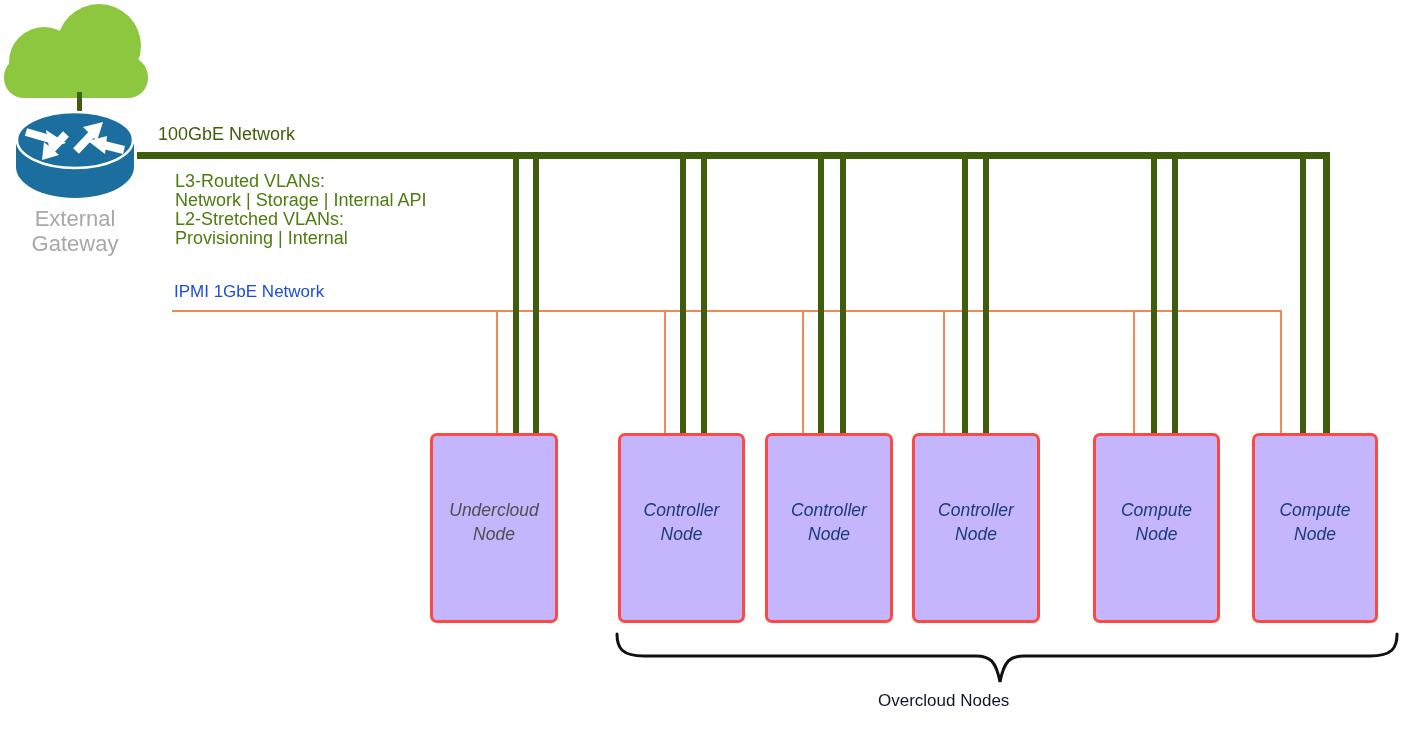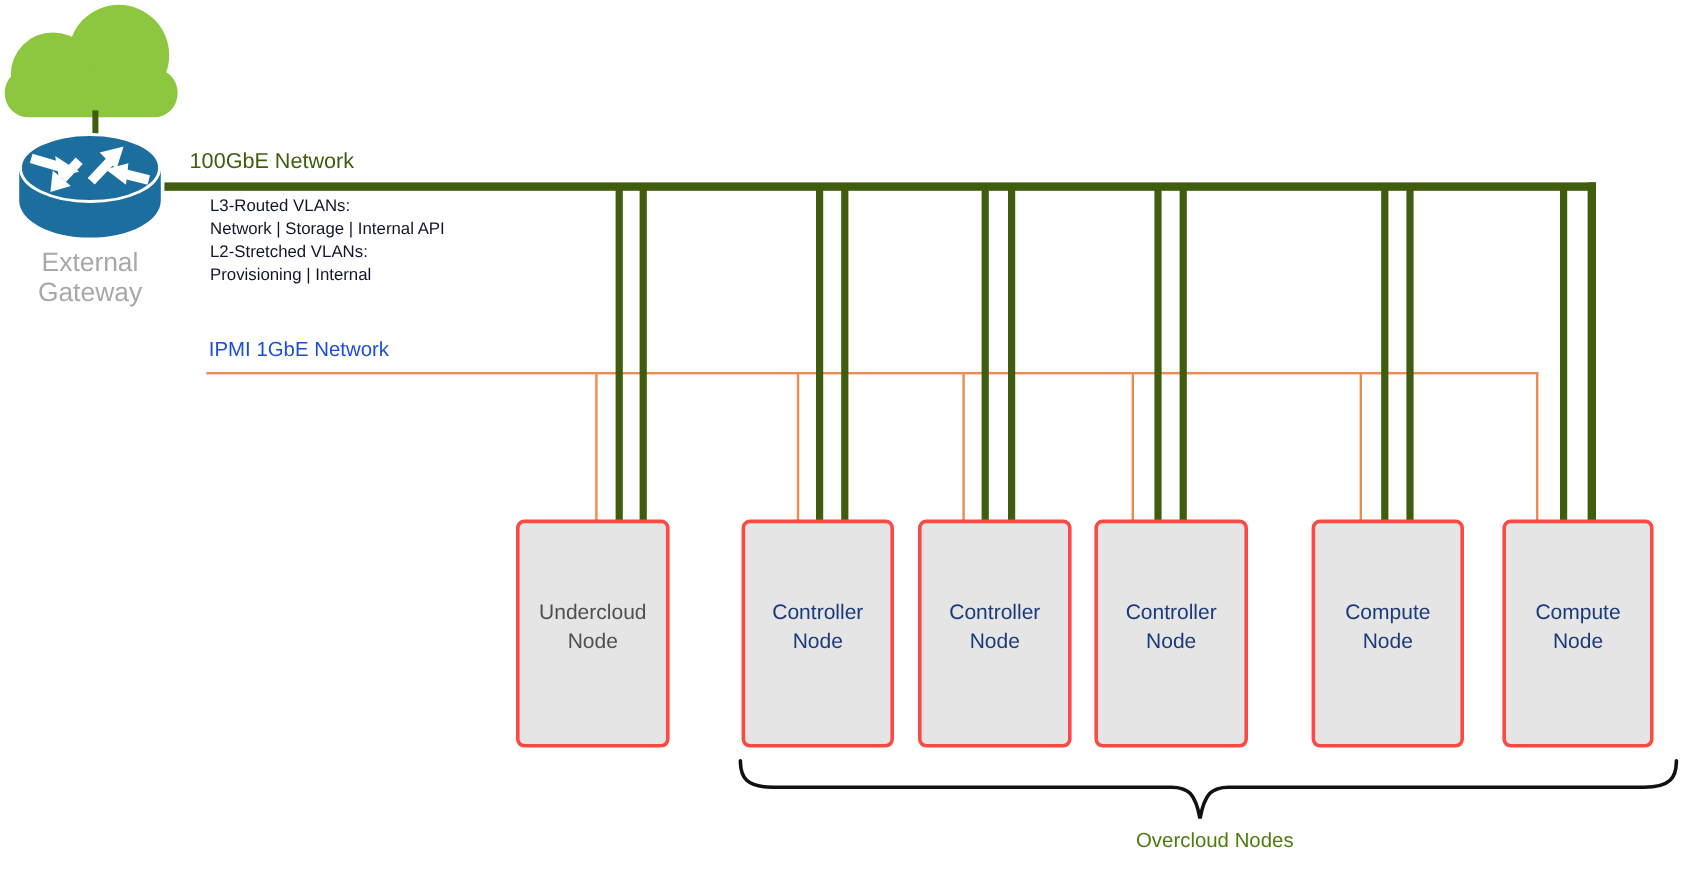--- a/index.html
+++ b/index.html
@@ -8,33 +8,33 @@
     font-family:"Liberation Sans", sans-serif;
   }
   .abs{position:absolute;}
   
   .h-green{position:absolute;background:#3F5D0D;height:7px;z-index:1;}
   .v-green{position:absolute;background:#3F5D0D;width:6px;top:155px;height:280px;z-index:1;}
   .h-orange{position:absolute;background:#ED8A55;height:2px;z-index:0;}
   .v-orange{position:absolute;background:#ED8A55;width:2px;top:311px;height:124px;z-index:0;}
   
   .net-title-green{position:absolute;left:158px;top:124px;font-size:18px;color:#3F5D0D;z-index:2;}
-  .vlan-block{position:absolute;left:175px;top:162px;font-size:14px;line-height:19px;color:#0f172a;z-index:2;}
+  .vlan-block{position:absolute;left:175px;top:172px;font-size:18px;line-height:19px;color:#4d7c0f;z-index:2;}
   .net-title-orange{position:absolute;left:174px;top:282px;font-size:17px;color:#1d4ed8;z-index:2;}
   .gateway-label{position:absolute;left:10px;top:206px;width:130px;text-align:center;
     font-size:22px;line-height:25px;color:#A8A8A8;z-index:2;}
   
-  .node-box{position:absolute;top:433px;height:190px;background:#e5e5e5;
+  .node-box{position:absolute;top:433px;height:190px;background:#c4b5fd;
     border:3px solid #FB4944;border-radius:7px;box-sizing:border-box;z-index:2;
-    display:flex;align-items:center;justify-content:center;}
+    display:flex;align-items:center;justify-content:center;font-style:italic;}
   .node-label{font-size:17.5px;line-height:24px;text-align:center;padding:0 6px 12px 6px;}
   .node-label.navy{color:#1B3A7A;}
   .node-label.gray{color:#4F4F4F;}
-  .overcloud-label{position:absolute;left:878px;top:691px;width:200px;text-align:right;
-    font-size:17px;color:#4d7c0f;z-index:2;}
+  .overcloud-label{position:absolute;left:878px;top:691px;width:200px;text-align:left;
+    font-size:17px;color:#0f172a;z-index:2;}
   svg{display:block;}
 </style>
 </head>
 <body>
 
 <div id="canvas">
 
   <svg class="abs" style="left:2px;top:2px;" width="148" height="96" viewBox="0 0 148 96">
     <circle cx="97" cy="44" r="42" fill="#8DC63F"></circle>
     <circle cx="42" cy="60" r="35" fill="#8DC63F"></circle>

